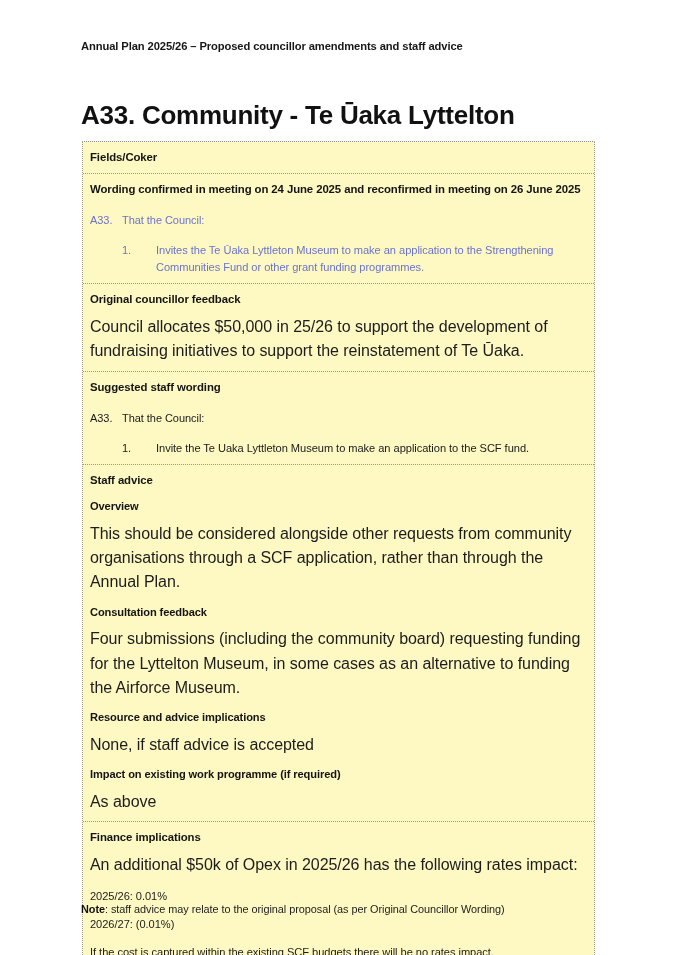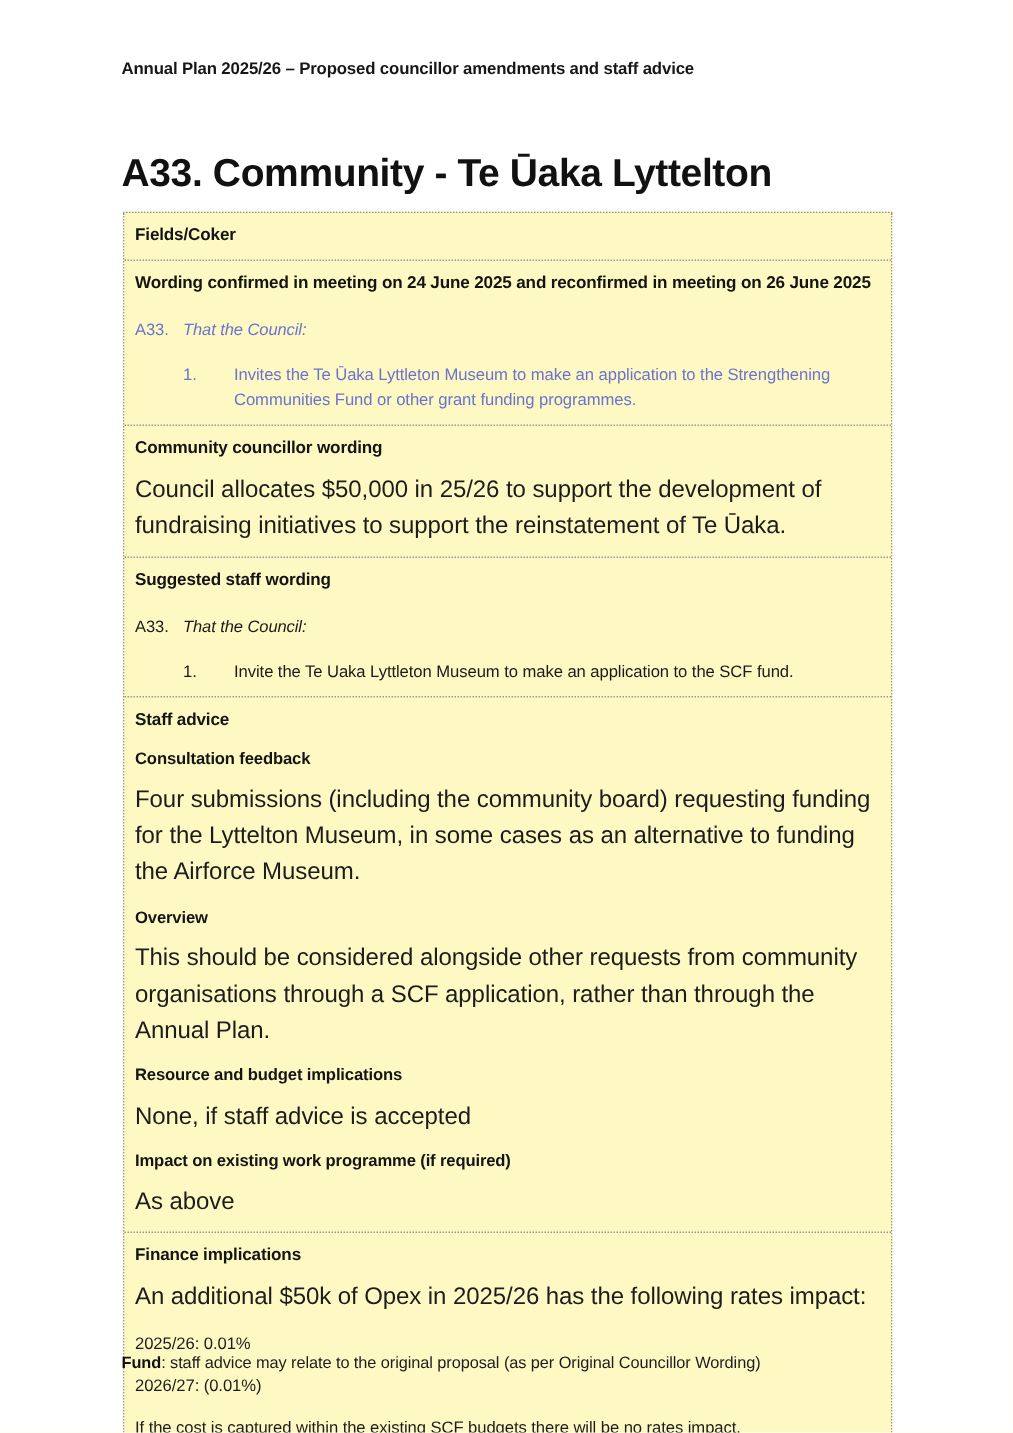--- a/index.html
+++ b/index.html
@@ -107,21 +107,20 @@
     line-height: 1.52;
     letter-spacing: -0.05px;
     margin-top: 14px;
   }
   .res-line .lbl {
     flex: 0 0 32px;
     white-space: nowrap;
   }
   .res-line .txt {
     flex: 1 1 auto;
-    font-style: italic;
   }
 
   .res-sub {
     display: flex;
     font-size: 11.1px;
     line-height: 1.52;
     letter-spacing: -0.05px;
     margin-top: 14px;
     padding-left: 32px;
   }
@@ -187,21 +186,21 @@
 
         <div class="res-sub confirmed">
           <span class="num">1.</span>
           <span class="txt">Invites the Te Ūaka Lyttleton Museum to make an application to the Strengthening Communities Fund or other grant funding programmes.</span>
         </div>
       </div>
     </div>
 
     <div class="row">
       <div class="cell">
-        <div class="sec-head">Community councillor wording</div>
+        <div class="sec-head">Original councillor feedback</div>
         <div class="body-p">Council allocates $50,000 in 25/26 to support the development of fundraising initiatives to support the reinstatement of Te Ūaka.</div>
       </div>
     </div>
 
     <div class="row">
       <div class="cell">
         <div class="sec-head">Suggested staff wording</div>
 
         <div class="res-line">
           <span class="lbl">A33.</span>
@@ -213,31 +212,31 @@
           <span class="txt">Invite the Te Uaka Lyttleton Museum to make an application to the SCF fund.</span>
         </div>
       </div>
     </div>
 
     <div class="row">
       <div class="cell">
         <div class="sec-head">Staff advice</div>
 
         <div class="advice-block">
+          <div class="sub-head">Overview</div>
+          <div class="body-p">This should be considered alongside other requests from community organisations through a SCF application, rather than through the Annual Plan.</div>
+        </div>
+
+        <div class="advice-block">
           <div class="sub-head">Consultation feedback</div>
           <div class="body-p">Four submissions (including the community board) requesting funding for the Lyttelton Museum, in some cases as an alternative to funding the Airforce Museum.</div>
         </div>
 
         <div class="advice-block">
-          <div class="sub-head">Overview</div>
-          <div class="body-p">This should be considered alongside other requests from community organisations through a SCF application, rather than through the Annual Plan.</div>
-        </div>
-
-        <div class="advice-block">
-          <div class="sub-head">Resource and budget implications</div>
+          <div class="sub-head">Resource and advice implications</div>
           <div class="body-p">None, if staff advice is accepted</div>
         </div>
 
         <div class="advice-block">
           <div class="sub-head">Impact on existing work programme (if required)</div>
           <div class="body-p">As above</div>
         </div>
       </div>
     </div>
 
@@ -247,16 +246,16 @@
         <div class="body-p">An additional $50k of Opex in 2025/26 has the following rates impact:</div>
         <div class="fin-line">2025/26: 0.01%</div>
         <div class="fin-line">2026/27: (0.01%)</div>
         <div class="fin-line">If the cost is captured within the existing SCF budgets there will be no rates impact.</div>
       </div>
     </div>
 
   </div>
 
   <div class="doc-note">
-    <b>Fund</b><span>: staff advice may relate to the original proposal (as per Original Councillor Wording)</span>
+    <b>Note</b><span>: staff advice may relate to the original proposal (as per Original Councillor Wording)</span>
   </div>
 
 </div>
 
 </body></html>

